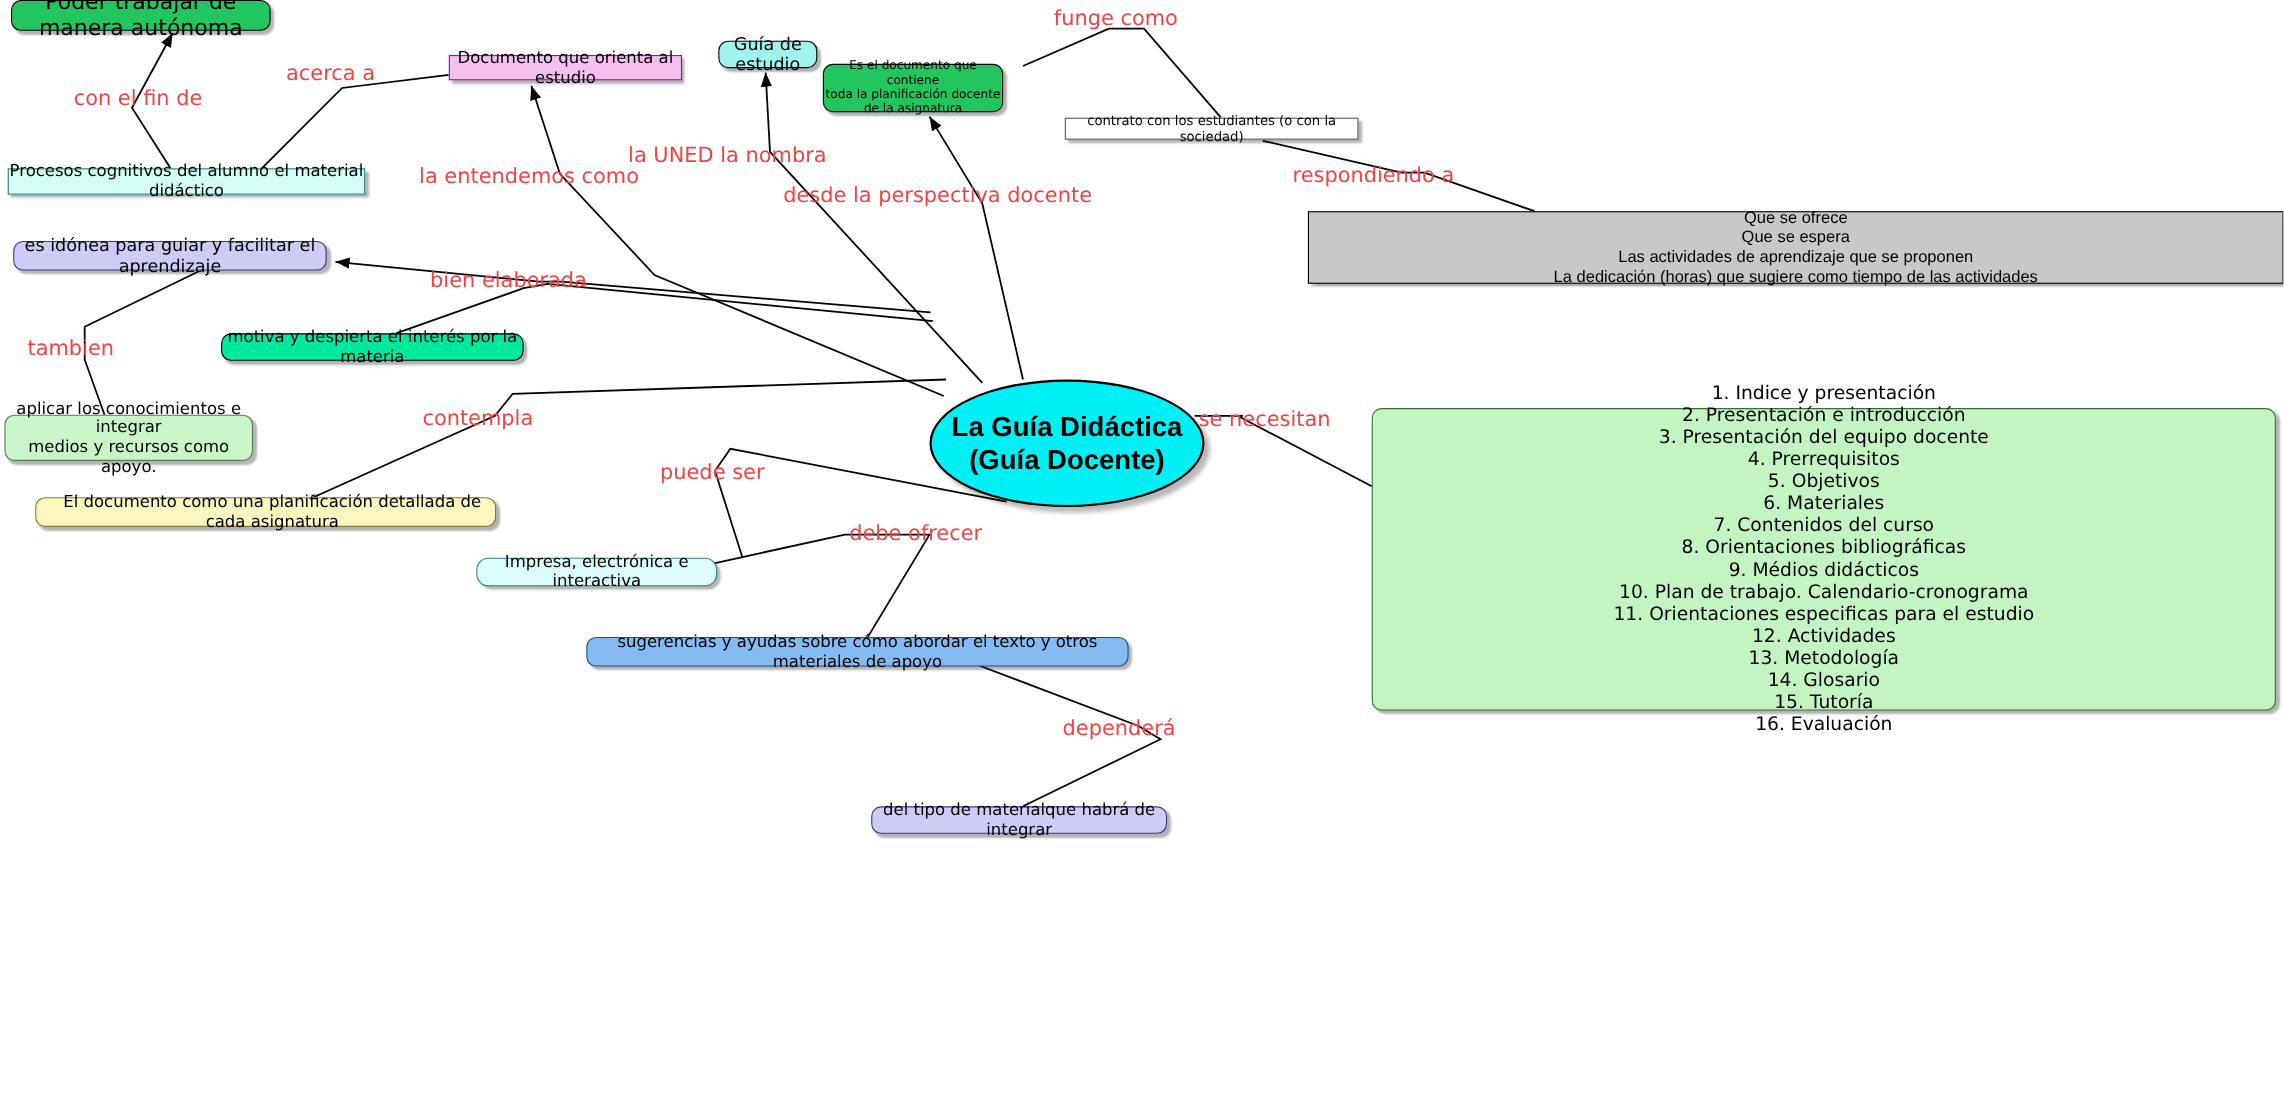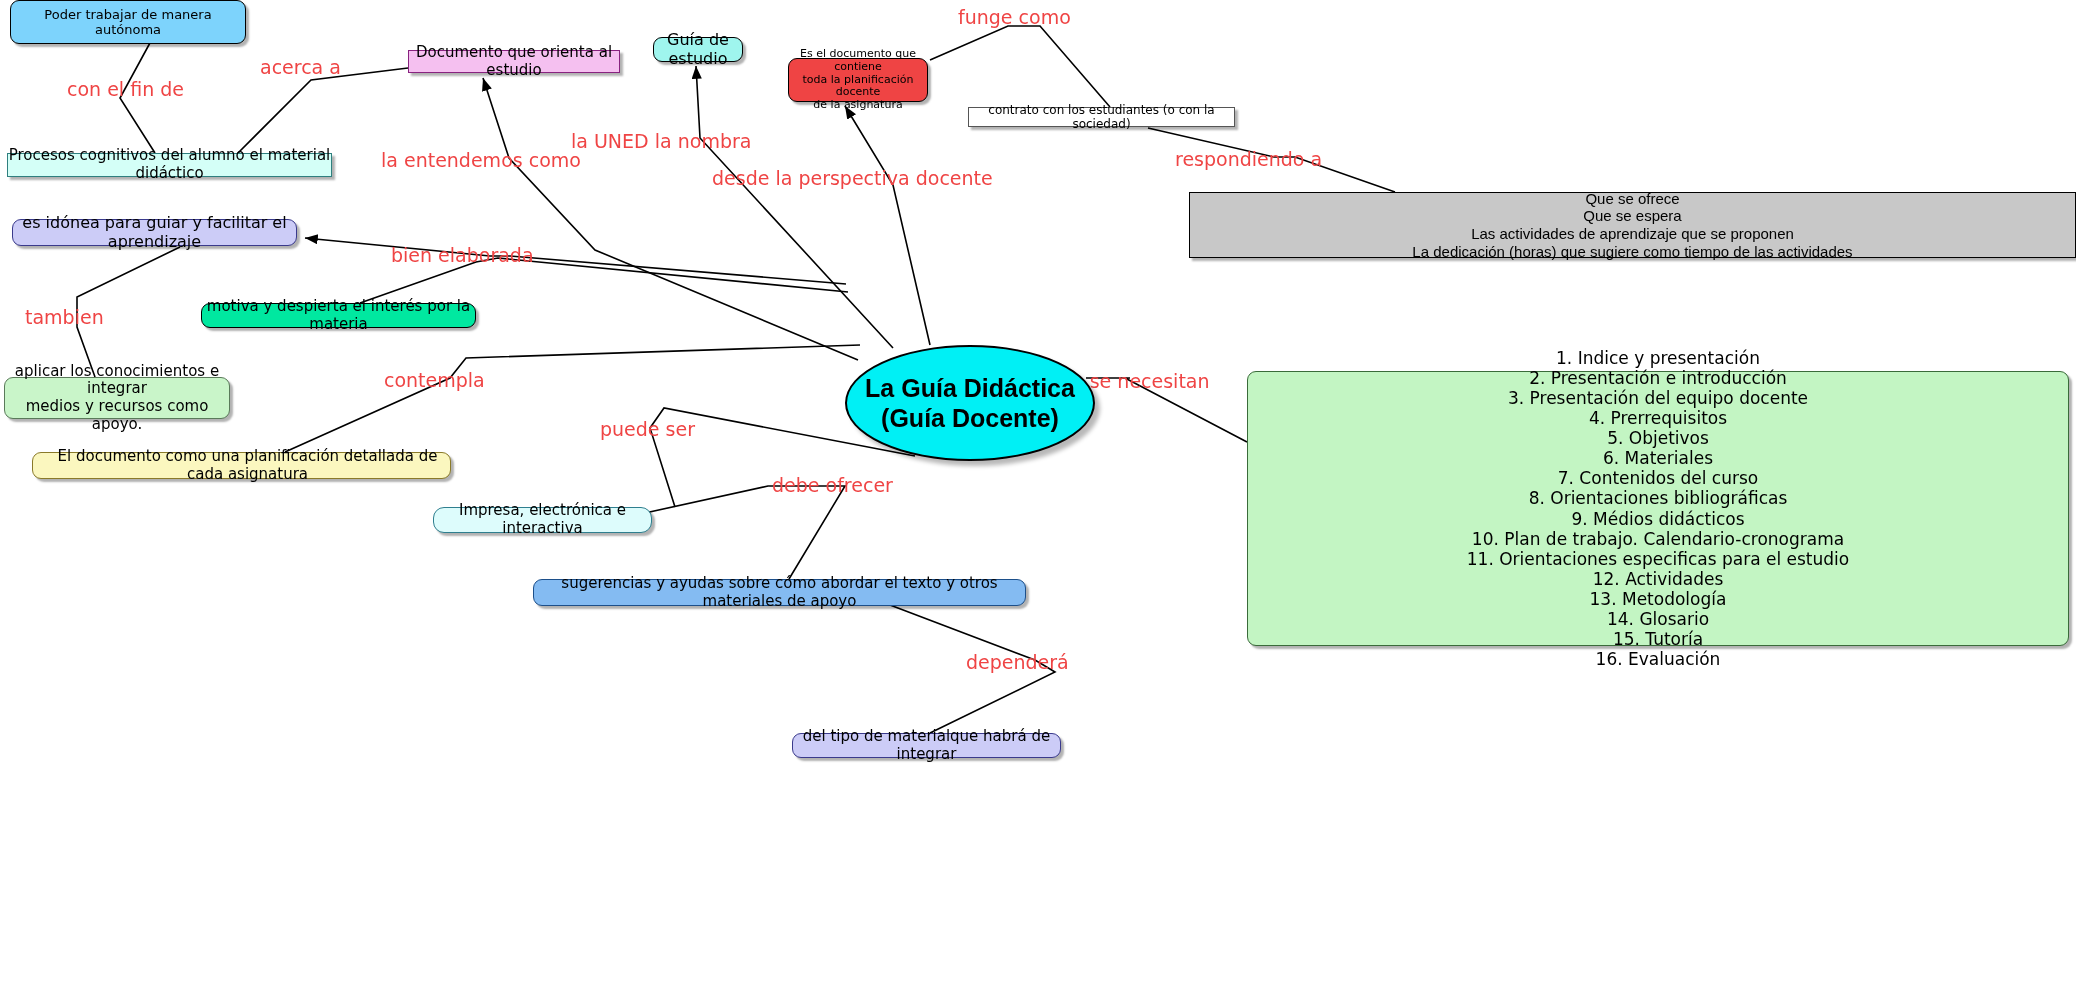--- a/index.html
+++ b/index.html
@@ -110,24 +110,24 @@
 
     <polyline points="890,605 1035,660 1055,672 930,733" fill="none" stroke="#000" stroke-width="1.6"></polyline>
 
     <polyline points="1086,378 1130,378 1125,378 1247,442" fill="none" stroke="#000" stroke-width="1.6"></polyline>
   </svg>
 
   <div id="central-node" style="left: 845px; top: 345px; width: 246px; height: 112px; background: rgb(0, 240, 245); border-color: rgb(0, 0, 0);">La Guía Didáctica
 (Guía Docente)</div>
 
   <div id="node-layer">
-      <div class="node shadowed rounded" style="left: 10px; top: 0px; width: 236px; height: 44px; background: #7dd3fc; border-color: rgb(0, 0, 0); font-size: 13px;"><span>Poder trabajar de manera autónoma</span></div>
+      <div class="node shadowed rounded" style="left: 10px; top: 0px; width: 236px; height: 28px; background: #22c55e; border-color: rgb(0, 0, 0); font-size: 20px;"><span>Poder trabajar de manera autónoma</span></div>
       <div class="node shadowed sq" style="left: 408px; top: 50px; width: 212px; height: 23px; background: rgb(245, 192, 240); border-color: rgb(136, 34, 127); font-size: 15px;"><span>Documento que orienta al estudio</span></div>
       <div class="node shadowed rounded" style="left: 653px; top: 37px; width: 90px; height: 25px; background: rgb(159, 245, 238); border-color: rgb(0, 0, 0); font-size: 16px;"><span>Guía de estudio</span></div>
-      <div class="node shadowed rounded" style="left: 788px; top: 58px; width: 140px; height: 44px; background: #ef4444; border-color: rgb(0, 0, 0); font-size: 11px;"><span>Es el documento que contiene
+      <div class="node shadowed rounded" style="left: 748px; top: 58px; width: 164px; height: 44px; background: #22c55e; border-color: rgb(0, 0, 0); font-size: 11px;"><span>Es el documento que contiene
 toda la planificación docente
 de la asignatura</span></div>
       <div class="node shadowed sq" style="left: 968px; top: 107px; width: 267px; height: 20px; background: rgb(255, 255, 255); border-color: rgb(85, 85, 85); font-size: 12px;"><span>contrato con los estudiantes (o con la sociedad)</span></div>
       <div class="node shadowed sq" style="left: 1189px; top: 192px; width: 887px; height: 66px; background: rgb(200, 200, 200); border-color: rgb(0, 0, 0); font-size: 15px; font-family: &quot;Liberation Sans&quot;, sans-serif;"><span>Que se ofrece
 Que se espera
 Las actividades de aprendizaje que se proponen
 La dedicación (horas) que sugiere como tiempo de las actividades</span></div>
       <div class="node shadowed sq" style="left: 7px; top: 153px; width: 325px; height: 24px; background: rgb(212, 255, 247); border-color: rgb(47, 127, 127); font-size: 15px;"><span>Procesos cognitivos del alumno el material didáctico</span></div>
       <div class="node shadowed rounded" style="left: 12px; top: 219px; width: 285px; height: 27px; background: rgb(204, 204, 247); border-color: rgb(58, 58, 140); font-size: 16px;"><span>es idónea para guiar y facilitar el aprendizaje</span></div>
       <div class="node shadowed rounded" style="left: 201px; top: 303px; width: 275px; height: 25px; background: rgb(0, 232, 160); border-color: rgb(0, 0, 0); font-size: 15px;"><span>motiva y despierta el interés por la materia</span></div>

